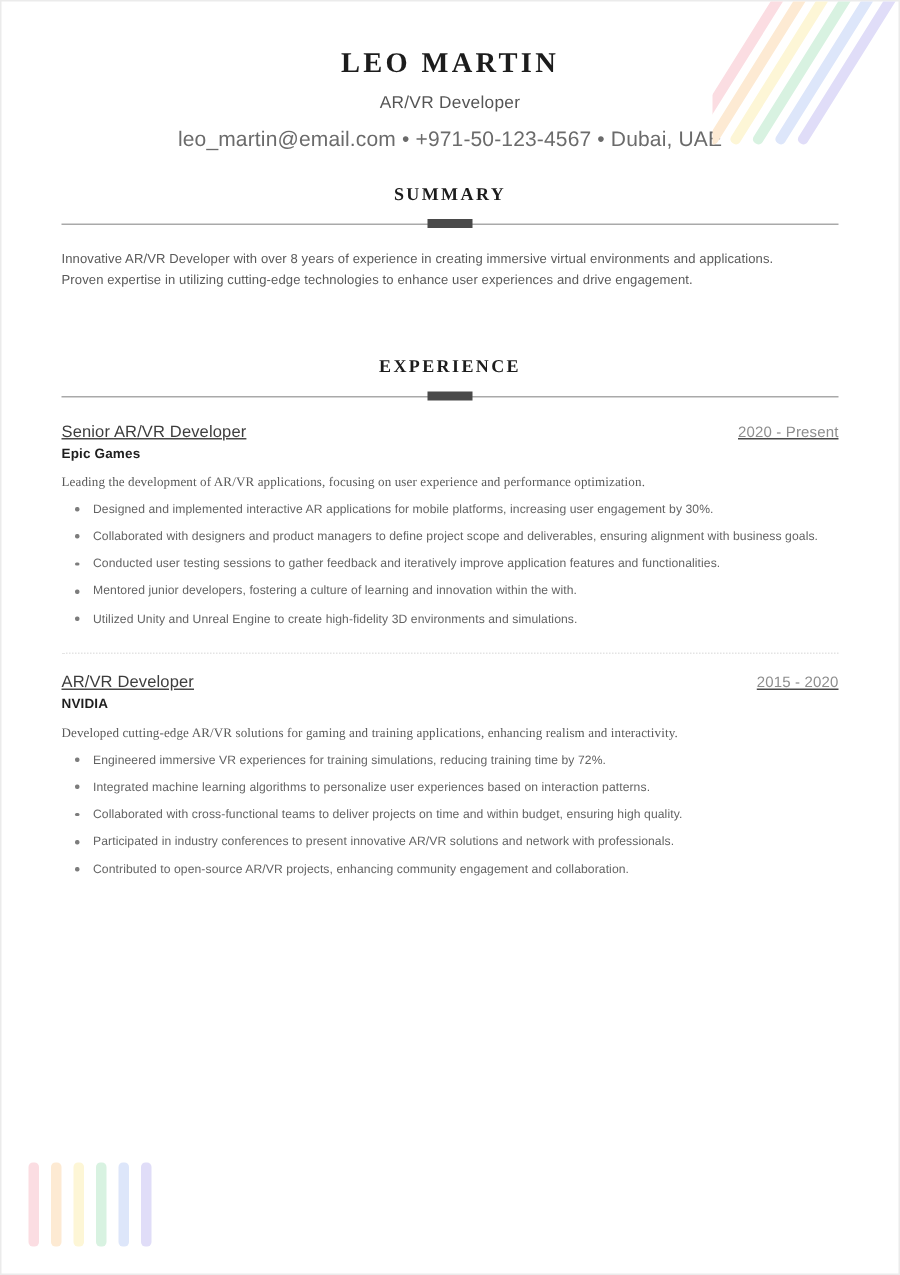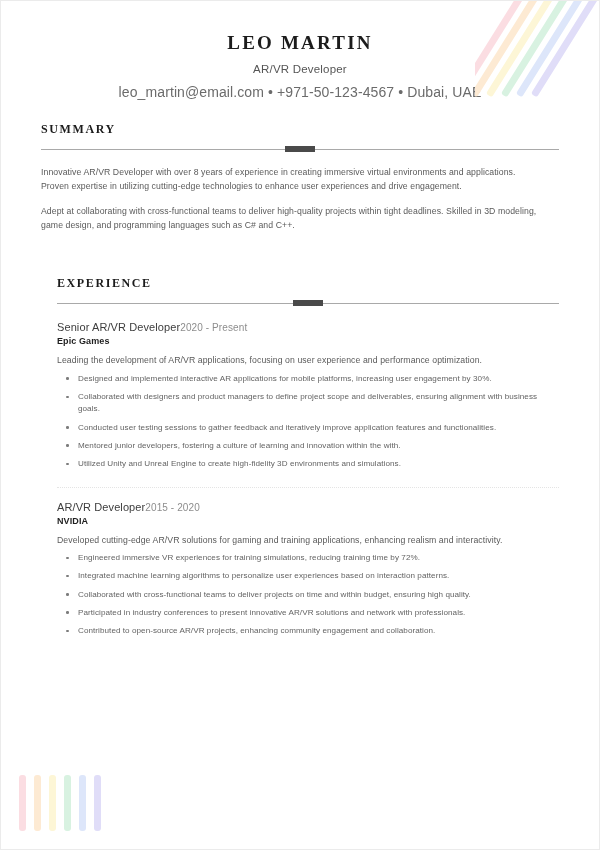--- a/index.html
+++ b/index.html
@@ -87,21 +87,21 @@
   .contact .sep { margin: 0 4px; }
 
   
   .section { padding: 0 40px; }
   .section-title {
     font-family: "Liberation Serif", serif;
     font-size: 12px;
     font-weight: bold;
     letter-spacing: 1.6px;
     color: #1c1c1c;
-    text-align: left;
+    text-align: center;
     margin: 0;
   }
   .rule {
     position: relative;
     height: 7px;
     margin: 9px 0 12px 0;
   }
   .rule .line {
     position: absolute;
     top: 3px;
@@ -123,33 +123,35 @@
   .summary-p {
     font-size: 8.7px;
     line-height: 1.62;
     color: #5a5a5a;
     margin: 0 15px 11px 0;
     letter-spacing: 0.08px;
   }
   .summary-p:last-child { margin-bottom: 0; }
 
   .section-gap-summary { margin-top: 22px; }
-  .section-gap-exp { margin-top: 44px; margin-left: 16px; }
+  .section-gap-exp { margin-top: 44px; }
 
   
   .job { padding-top: 2px; }
   .job + .job { margin-top: 14px; }
   .job-sep {
     border-top: 1px dotted #e4e4e4;
     margin: 0 0 13px 0;
     height: 0;
   }
   .job-head {
     display: flex;
     align-items: baseline;
+    justify-content: space-between;
+    text-decoration: underline;
   }
   .job-title {
     font-size: 11px;
     color: #3d3d3d;
     letter-spacing: 0.1px;
   }
   .job-dates {
     font-size: 10px;
     color: #8d8d8d;
     white-space: nowrap;
@@ -161,20 +163,21 @@
     color: #1f1f1f;
     margin-top: 3px;
     letter-spacing: 0.1px;
   }
   .job-desc {
     font-size: 8.7px;
     color: #5a5a5a;
     margin-top: 8px;
     line-height: 1.55;
     letter-spacing: 0.08px;
+    font-family: Liberation Serif, serif;
   }
   .bullets {
     list-style: none;
     margin: 5px 0 0 0;
     padding: 0;
   }
   .bullets li {
     position: relative;
     padding-left: 21px;
     font-size: 8.1px;
@@ -218,21 +221,20 @@
   </div>
 
   <div class="section section-gap-summary">
     <h2 class="section-title">SUMMARY</h2>
     <div class="rule">
       <div class="line"></div>
       <div class="knob"></div>
     </div>
     <div id="summary-body">
         <p class="summary-p">Innovative AR/VR Developer with over 8 years of experience in creating immersive virtual environments and applications. Proven expertise in utilizing cutting-edge technologies to enhance user experiences and drive engagement.</p>
-        <p class="summary-p">Adept at collaborating with cross-functional teams to deliver high-quality projects within tight deadlines. Skilled in 3D modeling, game design, and programming languages such as C# and C++.</p>
       </div>
   </div>
 
   <div class="section section-gap-exp">
     <h2 class="section-title">EXPERIENCE</h2>
     <div class="rule">
       <div class="line"></div>
       <div class="knob"></div>
     </div>
     <div id="experience-body">

